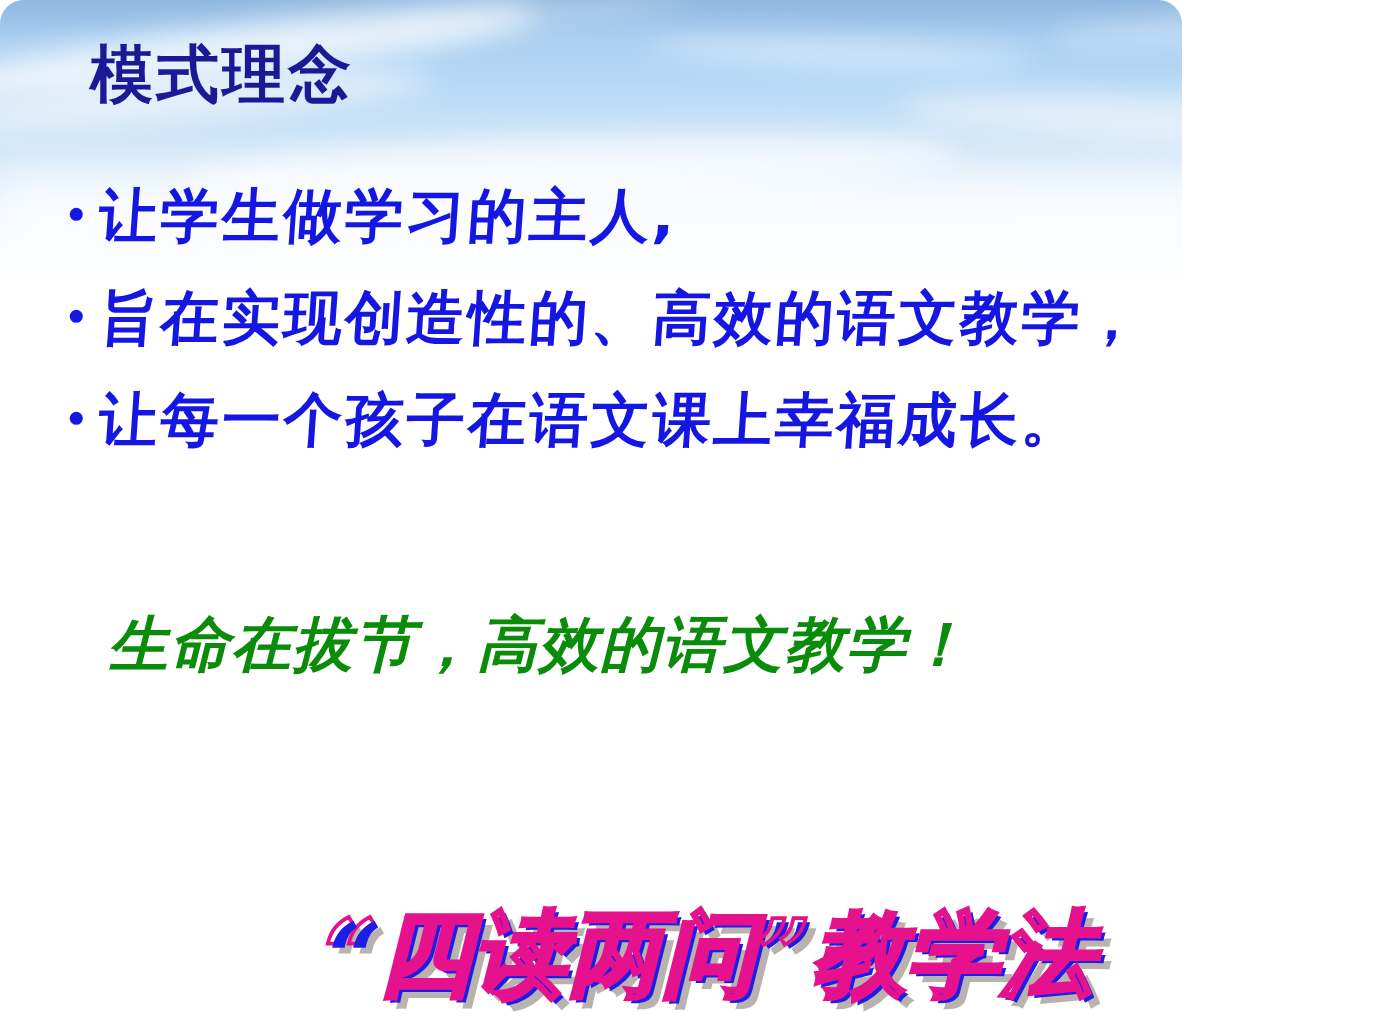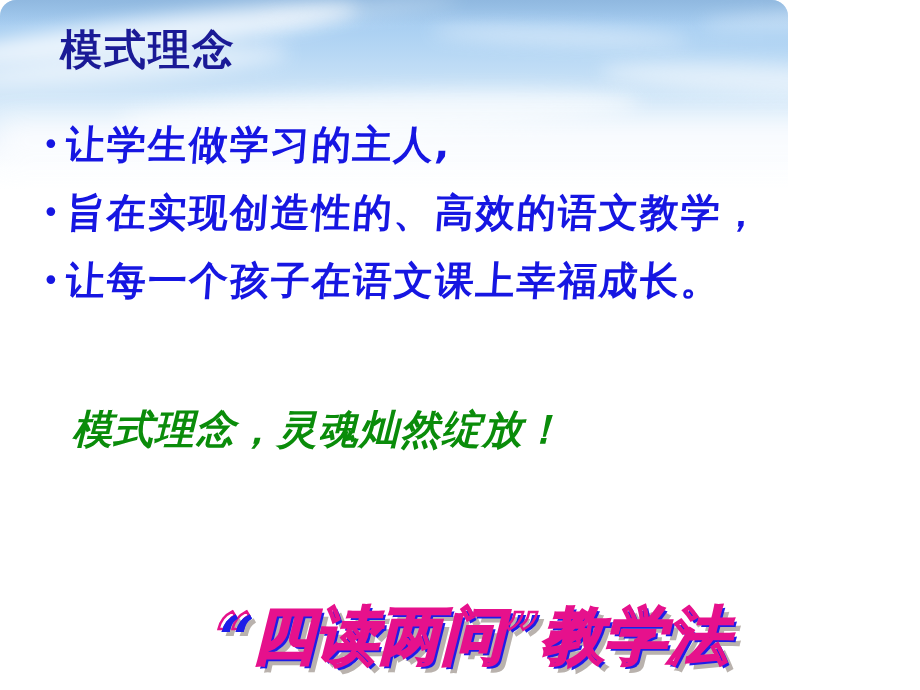--- a/index.html
+++ b/index.html
@@ -219,21 +219,21 @@
       <span class="bullet-text">旨在实现创造性的、高效的语文教学，</span>
     </div>
 
     <div class="bullet-row">
       <span class="bullet-dot">•</span>
       <span class="bullet-text">让每一个孩子在语文课上幸福成长。</span>
     </div>
 
   </div>
 
-  <div class="green-line">模式理念，灵魂灿然绽放！</div>
+  <div class="green-line">生命在拔节，高效的语文教学！</div>
 
   <div class="wordart">
     <div class="wa-layer wa-shadow">“四读两问”教学法</div>
     <div class="wa-layer wa-blue">“四读两问”教学法</div>
     <div class="wa-layer wa-pink">“四读两问”教学法</div>
   <div class="wa-quote-blue" style="transform: translate(3px, 3px);">“</div>
     </div>
 
   <div class="bookstack">
       <div class="book" style="top: 235.8px; left: 2px; width: 40px; height: 5px; background: linear-gradient(rgb(255, 255, 255) 0%, rgb(239, 231, 218) 45%, rgb(239, 231, 218) 80%, rgba(140, 130, 118, 0.75) 100%);"></div>

